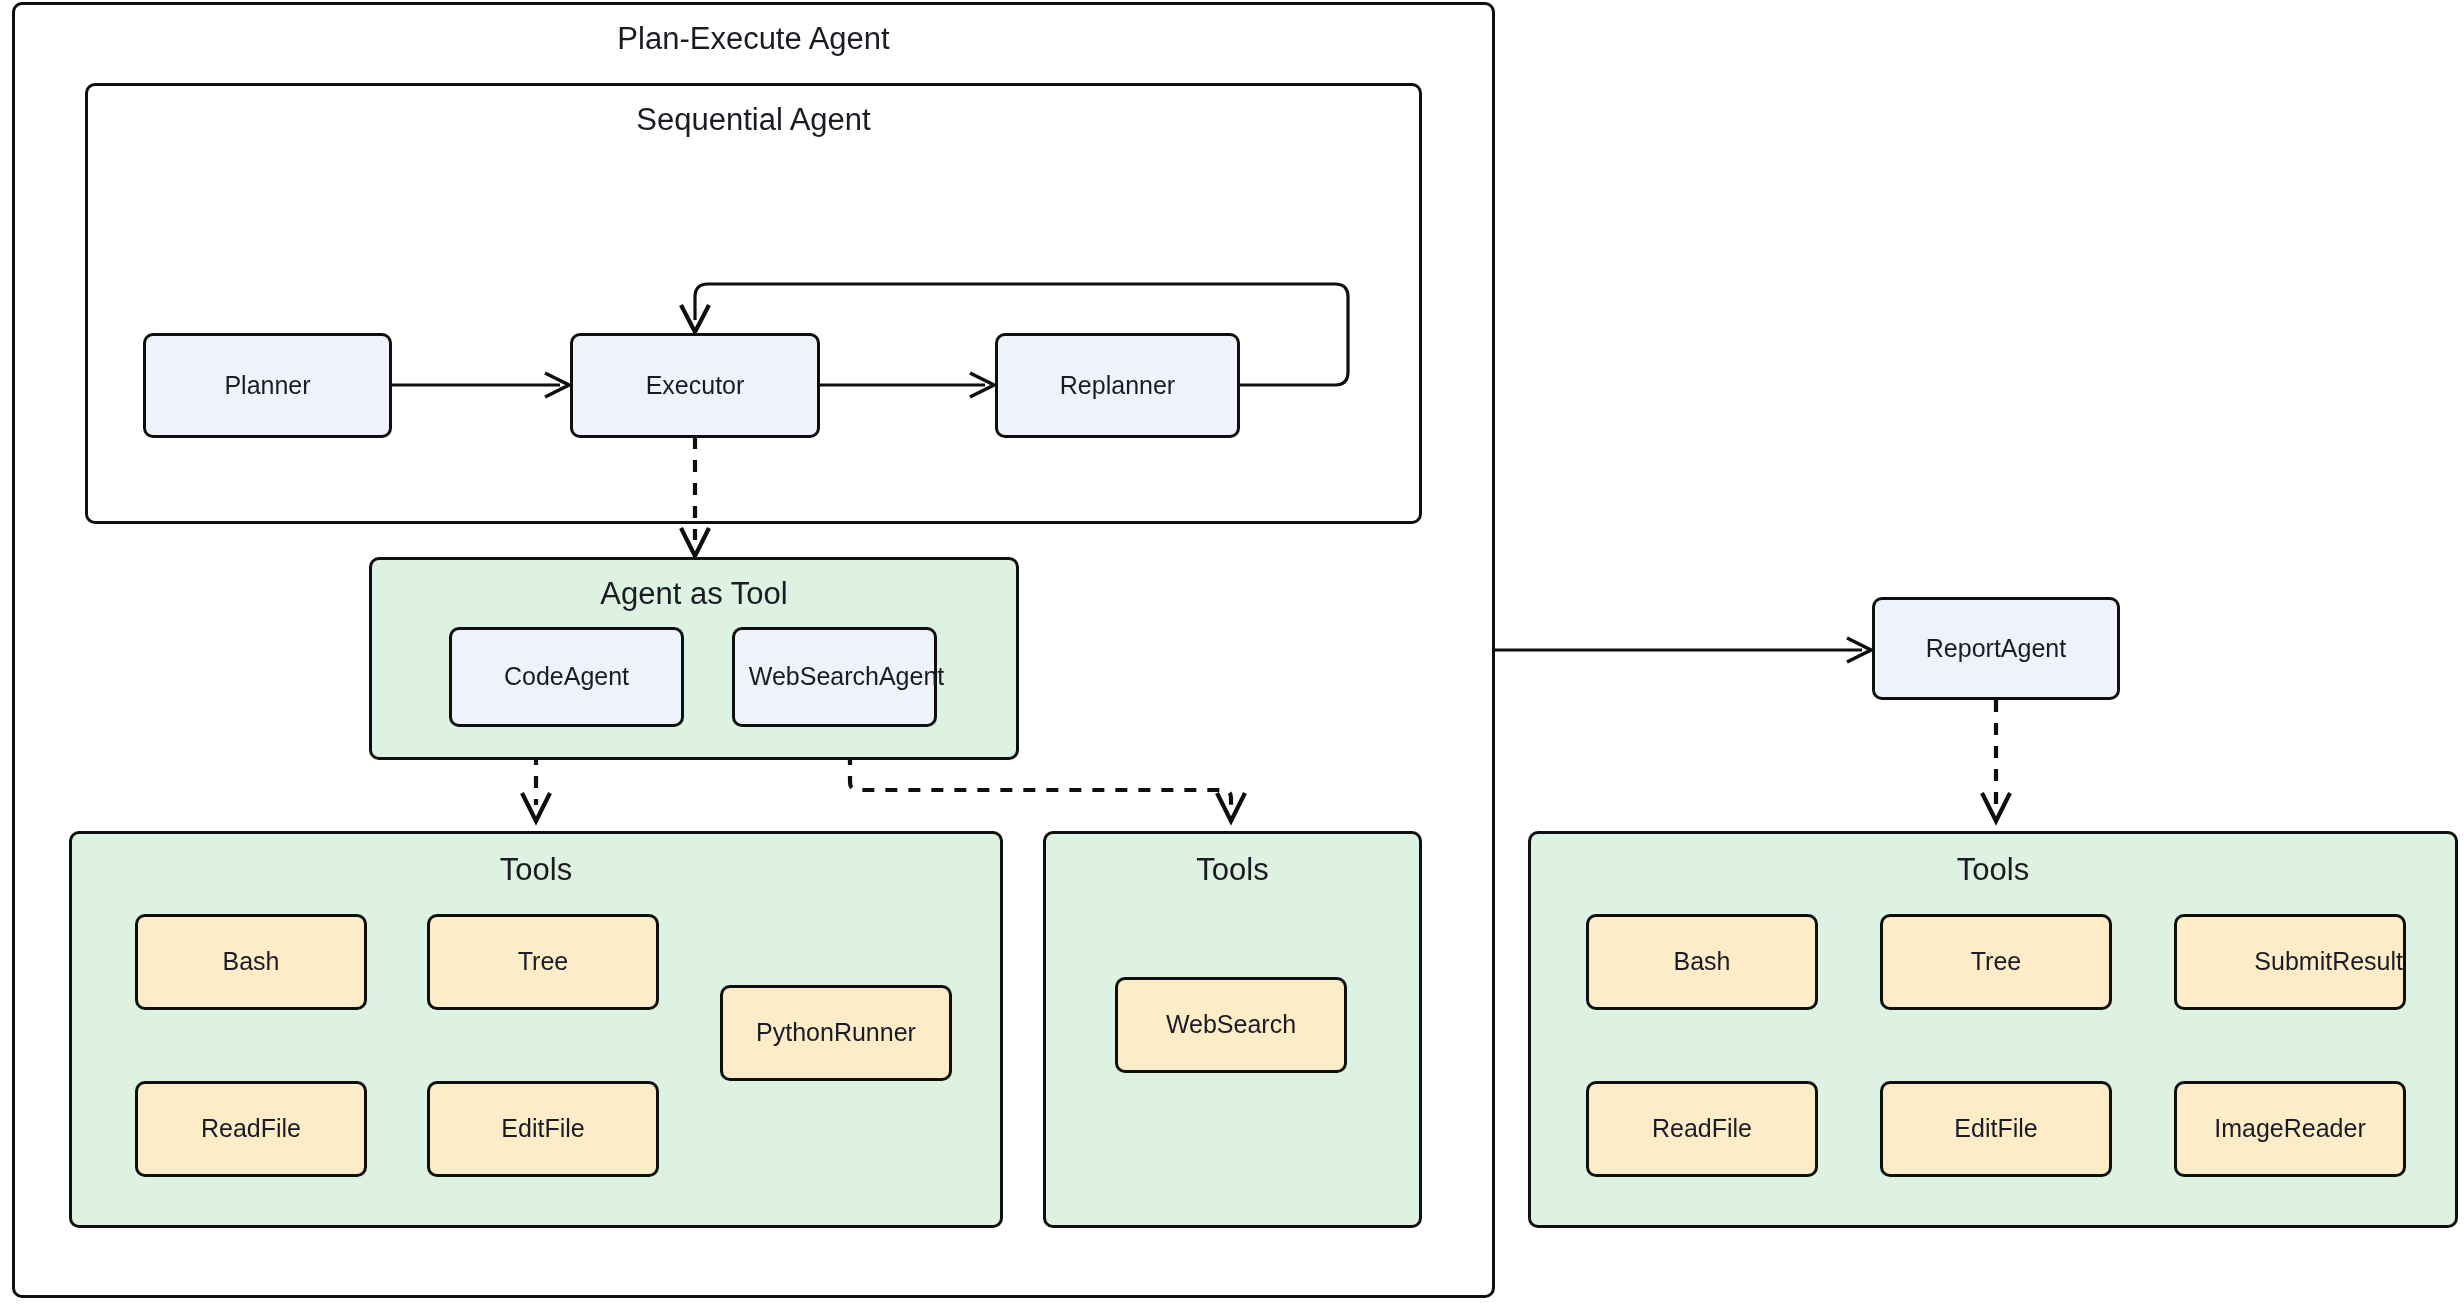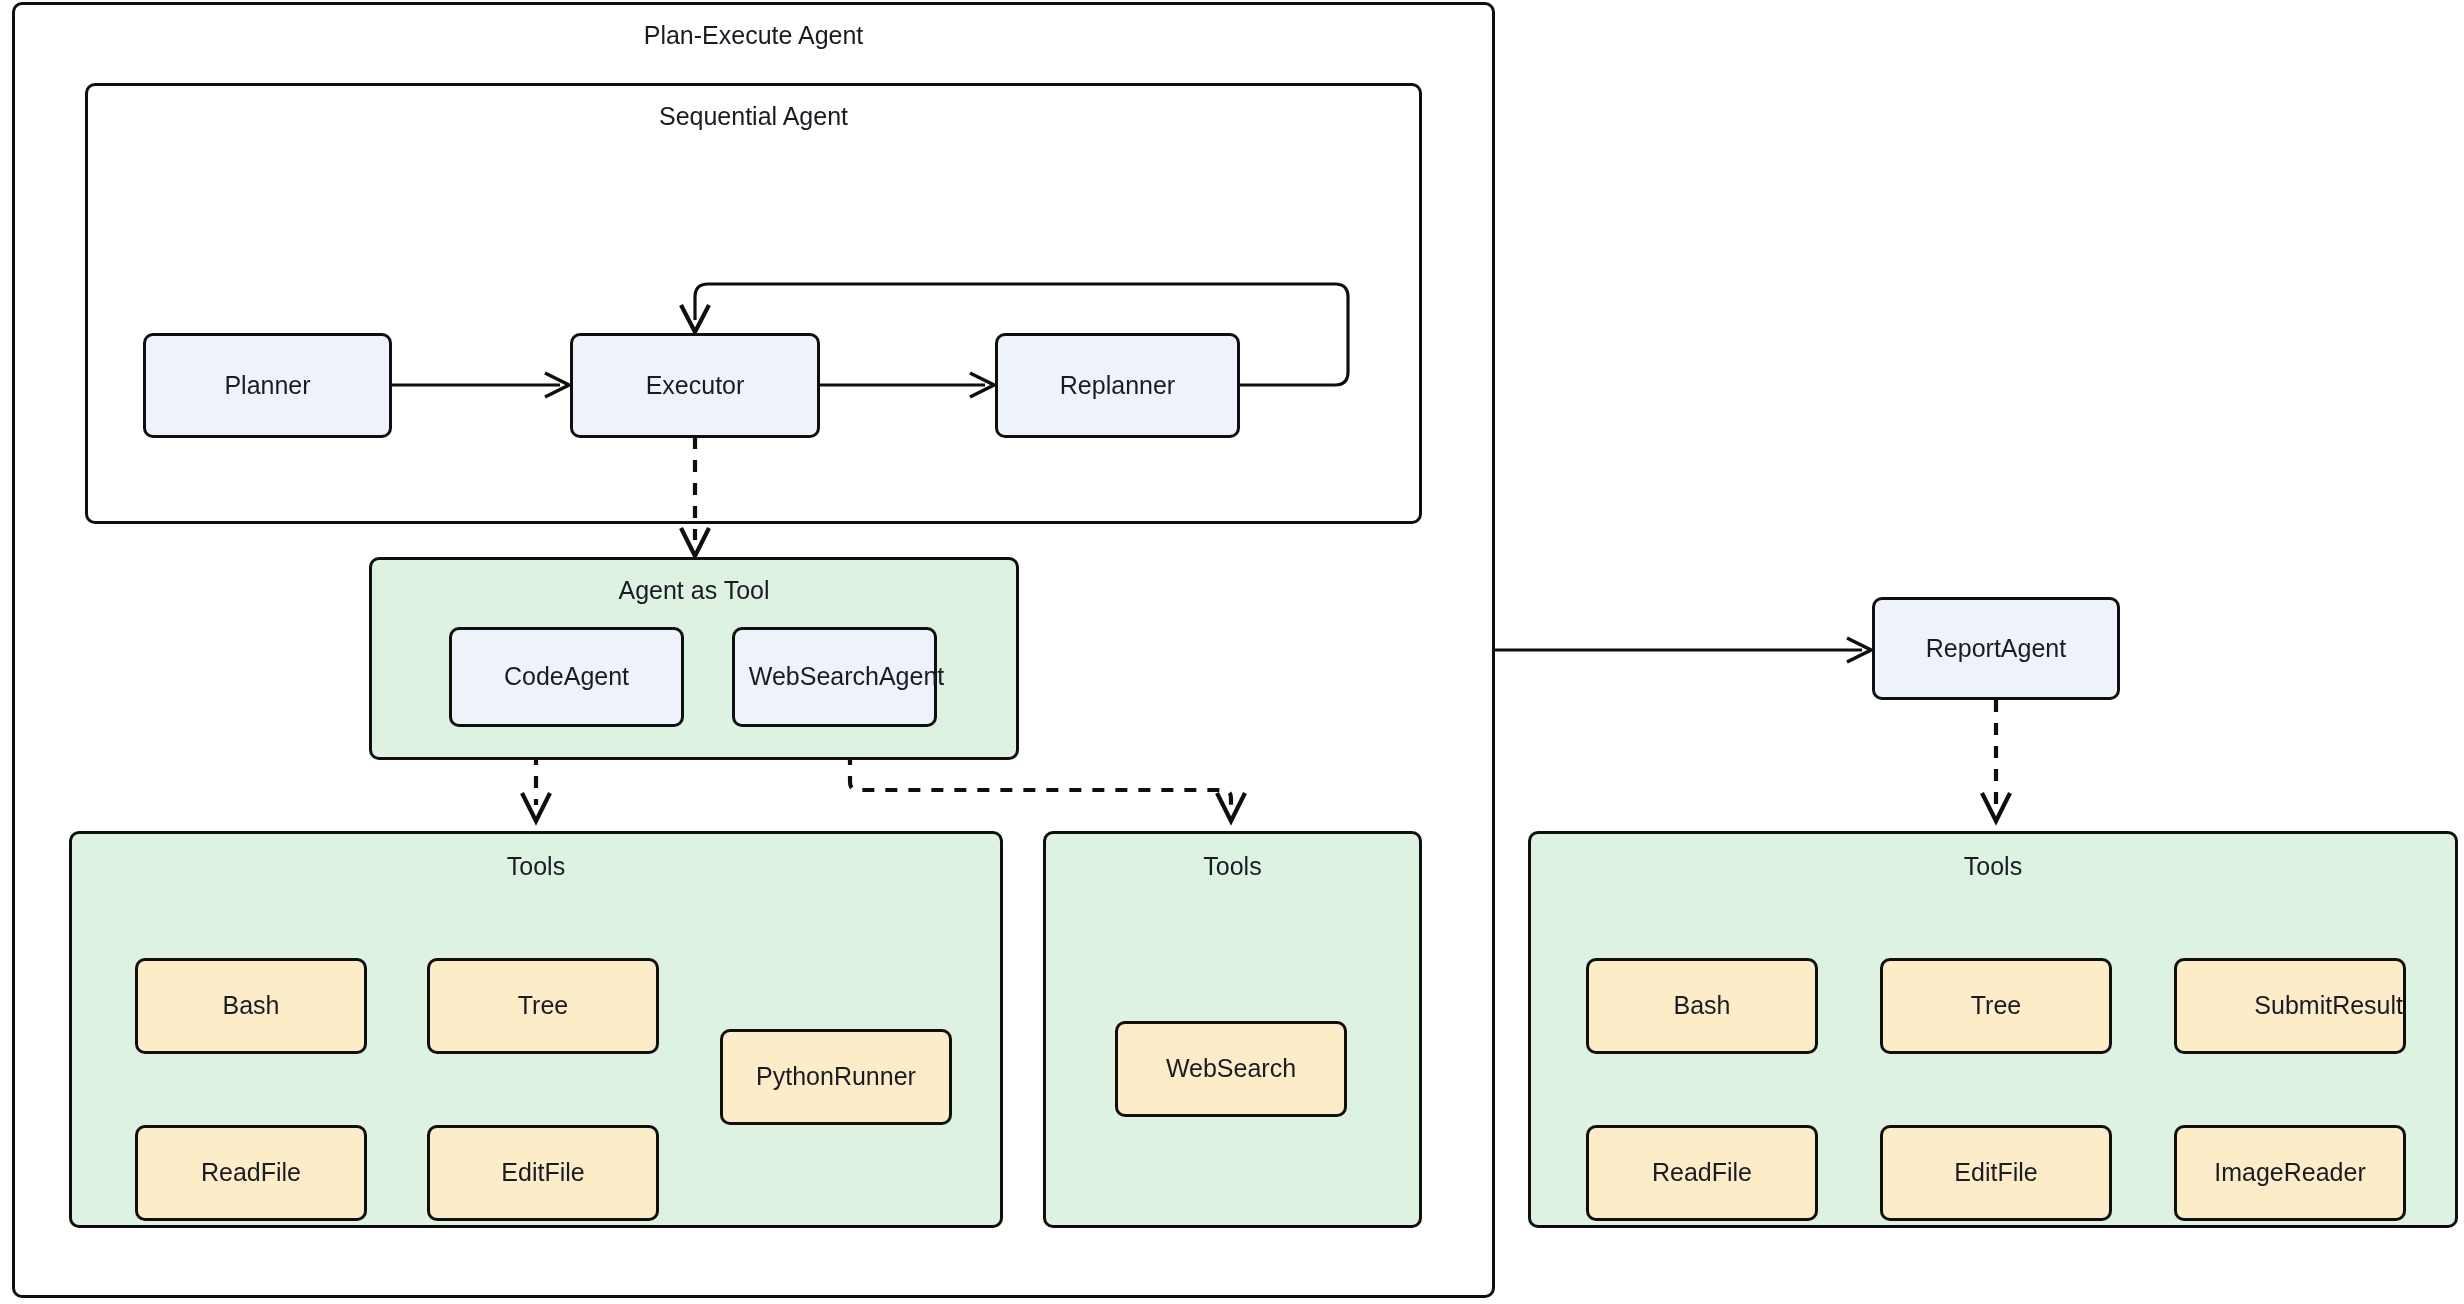--- a/index.html
+++ b/index.html
@@ -22,21 +22,21 @@
     border: 3px solid #0f0f0f;
     border-radius: 10px;
     background: transparent;
   }
   .group > .group-title {
     position: absolute;
     left: 0;
     right: 0;
     text-align: center;
     color: #1b1b24;
-    font-size: 25px;
+    font-size: 31px;
     line-height: 1;
     white-space: nowrap;
     pointer-events: none;
   }
   .group.green {
     background: #ddf2e0;
   }
   
   .node {
     position: absolute;
@@ -46,21 +46,21 @@
     display: flex;
     align-items: center;
     justify-content: center;
     color: #1b1b24;
     font-size: 25px;
     line-height: 1.1;
     text-align: center;
     white-space: nowrap;
   }
   .node.blue  { background: #eef2fa; }
-  .node.yellow{ background: #fdecc8; margin-top: 44px; }
+  .node.yellow{ background: #fdecc8; }
 
   
   #edges {
     position: absolute;
     left: 0; top: 0;
     width: 2464px;
     height: 1304px;
     pointer-events: none;
   }
   #edges .solid {

